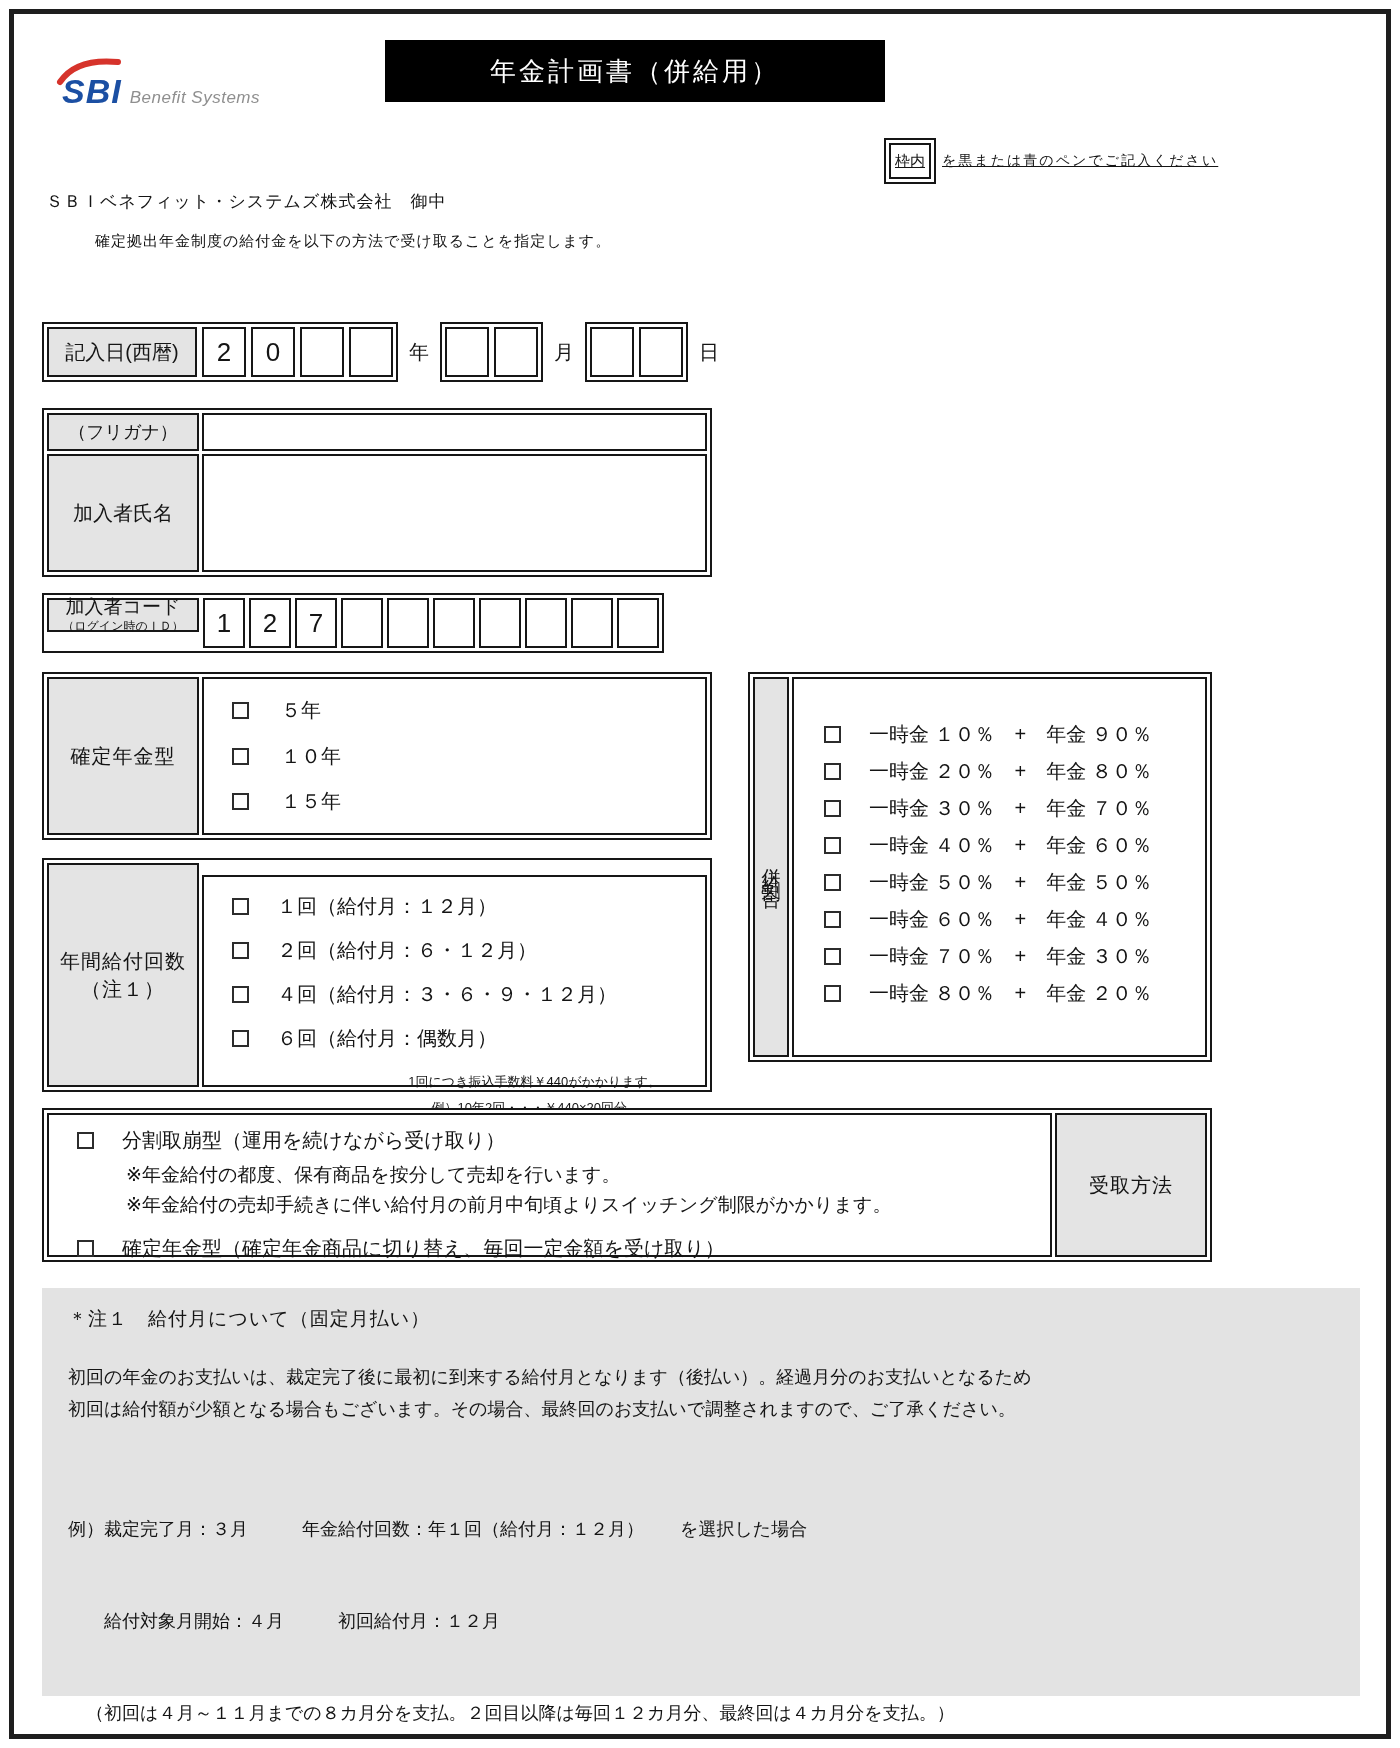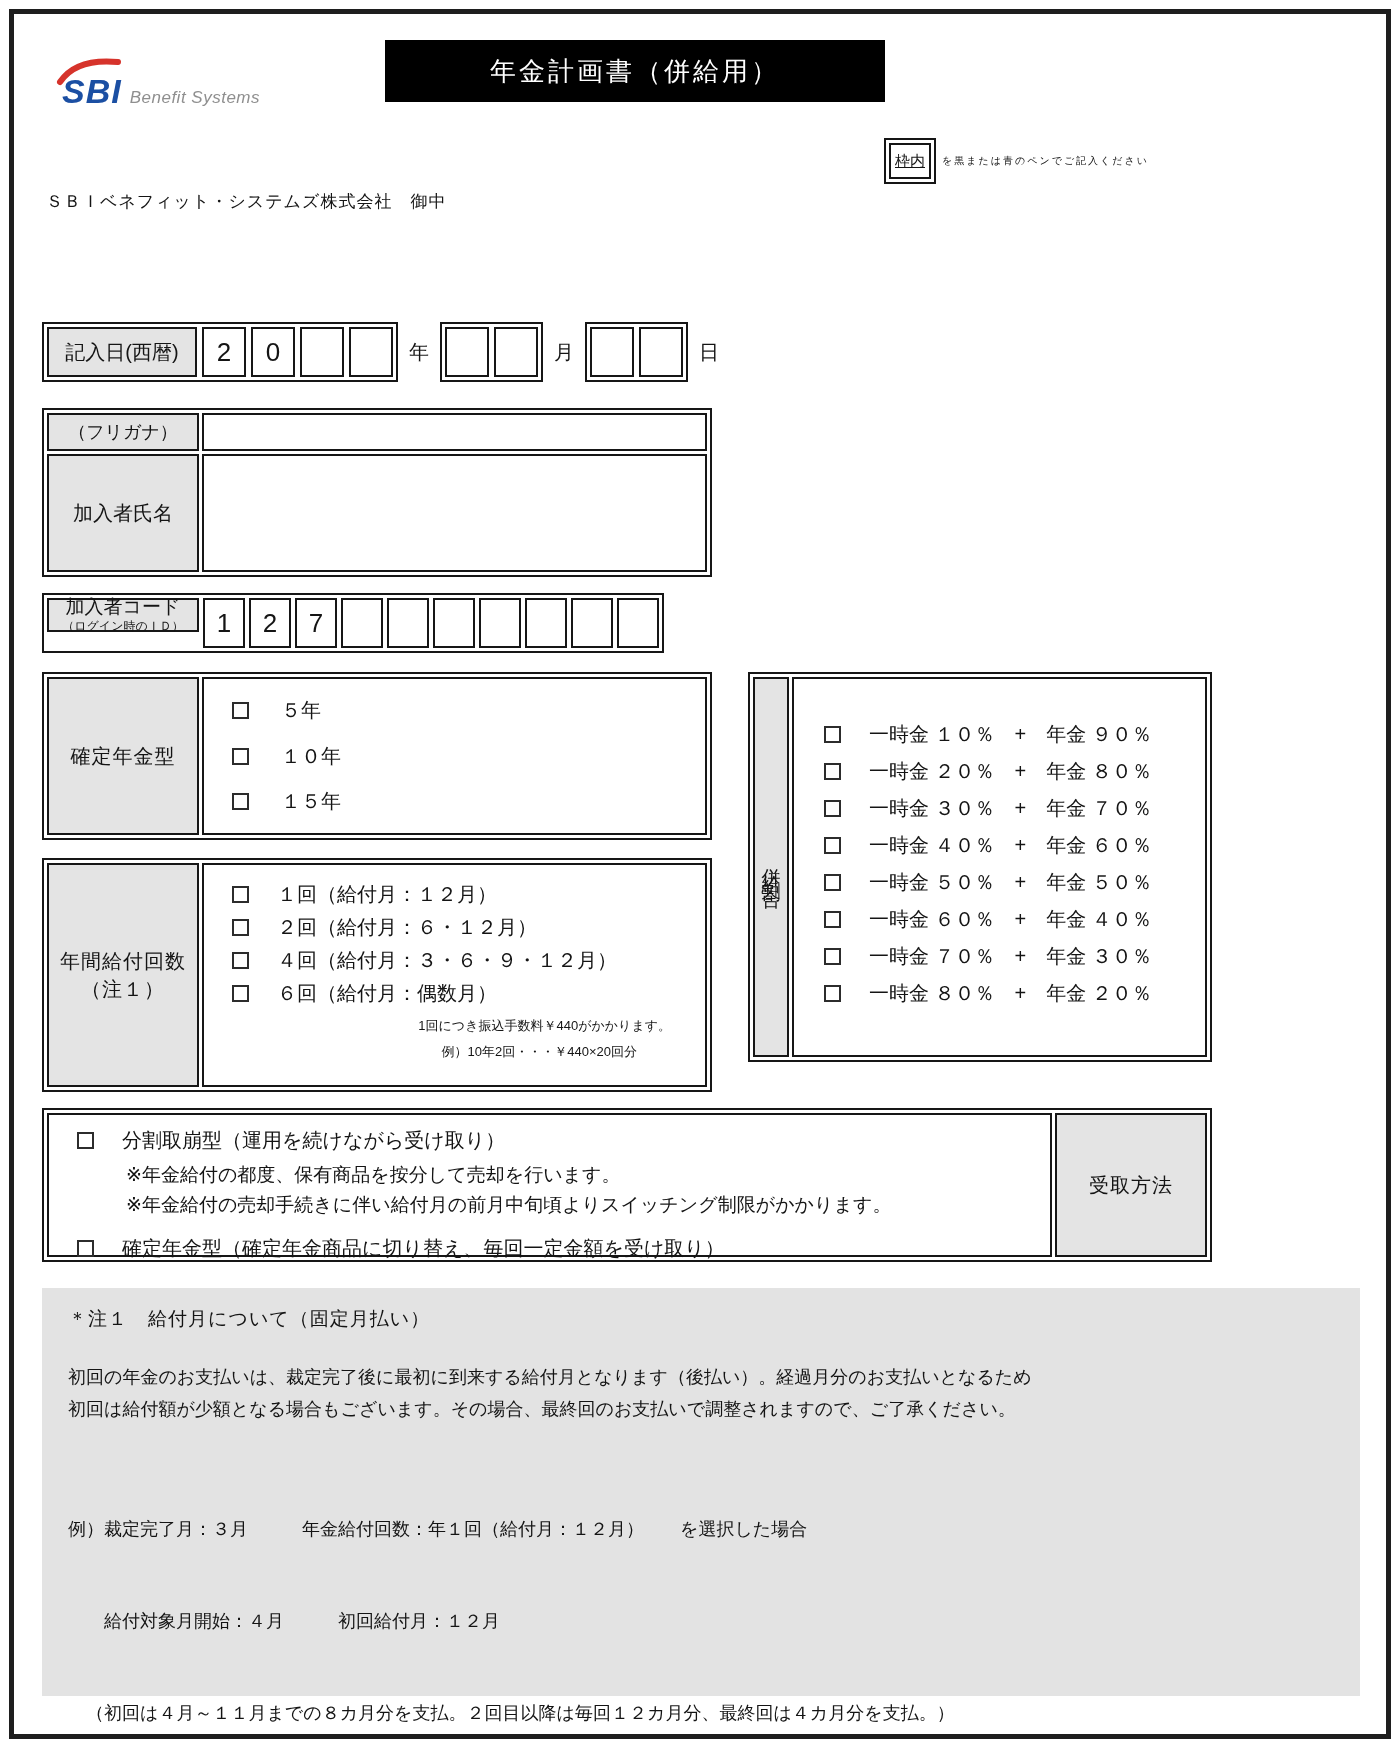--- a/index.html
+++ b/index.html
@@ -16,21 +16,21 @@
   .logo-sub { font-style:italic; font-size:17px; color:#8f8f8f; letter-spacing:0.5px; }
 
   .titlebar { position:absolute; left:385px; top:40px; width:500px; height:62px; background:#000;
               color:#fff; display:flex; align-items:center; justify-content:center;
               font-size:26px; letter-spacing:3px; }
 
   .pen-note { position:absolute; left:884px; top:138px; display:flex; align-items:center; gap:6px; }
   .pen-box { display:inline-block; border:2px solid #151515; padding:3px; background:#fff; }
   .pen-box-in { display:flex; align-items:center; justify-content:center; border:2px solid #151515;
                 width:42px; height:36px; font-size:15px;text-decoration:underline; }
-  .pen-text { font-size:10px; letter-spacing:2px; }
+  .pen-text { font-size:14px; letter-spacing:2px;text-decoration:underline; }
 
   .addressee { position:absolute; left:46px; top:190px; font-size:17px; letter-spacing:1px; }
   .statement { position:absolute; left:95px; top:232px; font-size:15px; letter-spacing:1px; }
 
   
   .sec { border:2px solid #161616; background:#fff; padding:3px; }
   .cell { border:2px solid #161616; background:#fff; }
   .glabel { background:#e4e4e4; display:flex; align-items:center; justify-content:center; text-align:center; }
 
   
@@ -56,21 +56,21 @@
 
   
   .jukyuu { position:absolute; left:42px; top:672px; width:670px; height:168px; display:flex; gap:3px; }
   .nenkan { position:absolute; left:42px; top:858px; width:670px; height:234px; display:flex; gap:3px; }
   .heikyuu { position:absolute; left:748px; top:672px; width:464px; height:390px; display:flex; gap:3px; }
   .uketori { position:absolute; left:42px; top:1108px; width:1170px; height:154px; display:flex; gap:3px; }
 
   .side-label { width:152px; font-size:20px; letter-spacing:1px; flex-direction:column; line-height:1.4; }
   .content { flex:1; display:flex; flex-direction:column; }
   .jukyuu .content { justify-content:space-evenly; padding-left:28px; }
-  .nenkan .content { padding:16px 8px 8px 28px; justify-content:flex-start; gap:6px; }
+  .nenkan .content { padding:16px 18px 8px 28px; justify-content:flex-start; gap:17px;margin-top:12px; }
   .heikyuu .content { justify-content:space-between; padding:42px 0 48px 30px; }
   .uketori .content { padding:12px 0 10px 28px; justify-content:flex-start; }
 
   .vlabel { width:36px; font-size:19px; letter-spacing:7px;
             writing-mode:vertical-rl; text-orientation:upright; }
 
   .opt-row { display:flex; align-items:center; gap:32px; font-size:20px; white-space:pre; }
   .opt-row.tight { gap:28px; }
   .cb { width:17px; height:17px; border:2px solid #2c2c2c; background:#fff; flex:none; }
 
@@ -110,20 +110,21 @@
   </div>
 
   <div class="pen-note">
     <span class="pen-box">
       <span class="pen-box-in">枠内</span>
     </span>
     <span class="pen-text">を黒または青のペンでご記入ください</span>
   </div>
 
   <div class="addressee">ＳＢＩベネフィット・システムズ株式会社　御中</div>
+  <div class="statement">確定拠出年金制度の給付金を以下の方法で受け取ることを指定します。</div>
 
   <div class="date-row">
     <div class="sec">
       <div class="dgroup">
         <div class="cell glabel dlabel">記入日(西暦)</div>
         <div class="cell dcell">2</div>
         <div class="cell dcell">0</div>
         <div class="cell dcell"></div>
         <div class="cell dcell"></div>
       </div>

